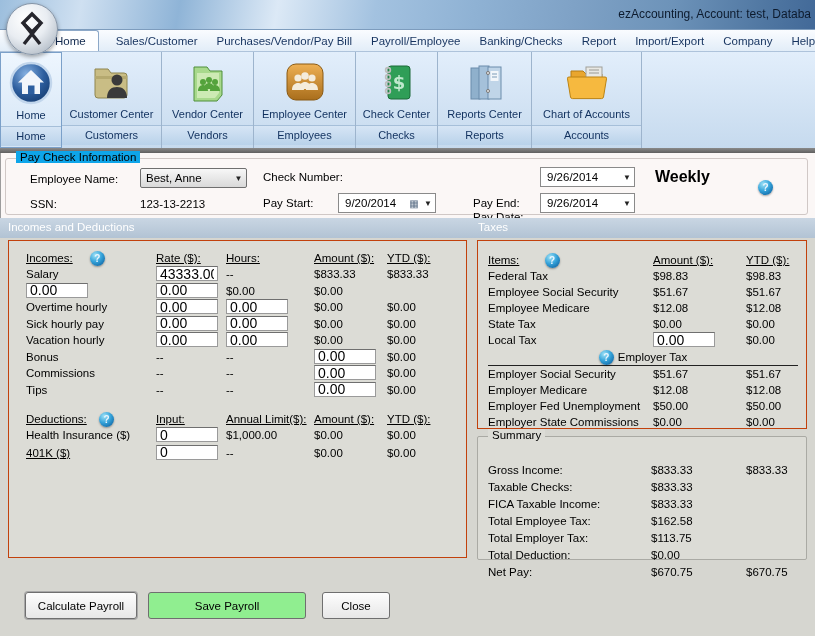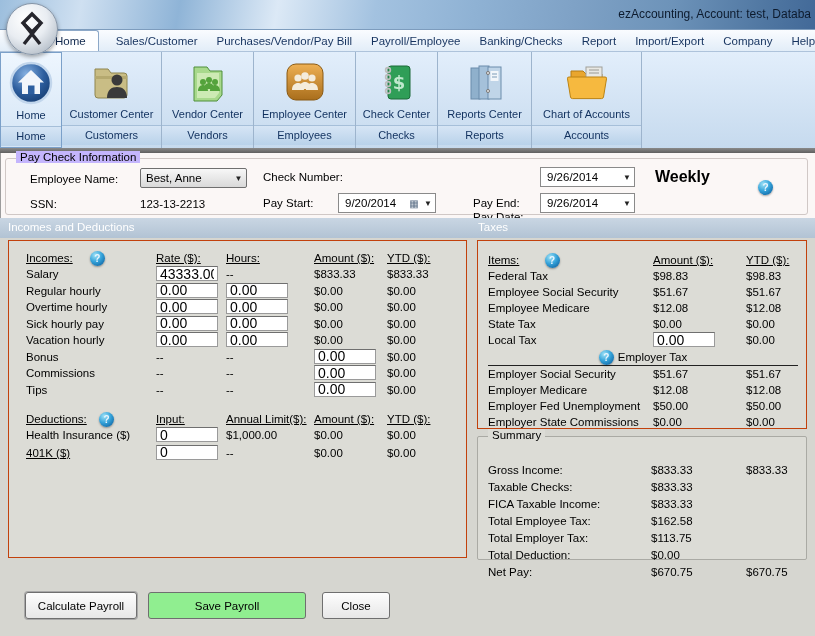--- a/index.html
+++ b/index.html
@@ -36,21 +36,21 @@
   .tool-label { height:17px; text-align:center; font-size:11px; color:#10305e; white-space:nowrap; }
   .tool-sublabel { height:20px; text-align:center; font-size:11px; color:#10305e;
     background:linear-gradient(#d6e5f5,#b9d2ea); border-top:1px solid #a6bfd9; padding-top:3px; white-space:nowrap; }
   .toolbar-edge { position:absolute; left:0; top:148px; width:815px; height:5px;
     background:linear-gradient(#8a8a8a,#5f5f5f); }
 
   
   .paycheck-bg { position:absolute; left:0; top:153px; width:815px; height:65px; background:#fbf7f6; border-left:1px solid #9c9c9c; }
   .groupbox { position:absolute; left:5px; top:158px; width:803px; height:57px;
     border:1px solid #d0c8c6; border-radius:3px; }
-  .gb-legend { position:absolute; left:10px; top:-8px; background:#c4b5fd; padding:0 4px; font-size:11.5px; color:#000; }
+  .gb-legend { position:absolute; left:10px; top:-8px; background:#0ea5e9; padding:0 4px; font-size:11.5px; color:#000; }
   .fld-label { position:absolute; font-size:11.5px; color:#000; white-space:nowrap; }
   .combo { position:absolute; height:20px; background:linear-gradient(#f7f7f7,#d9d9d9);
     border:1px solid #6f6f6f; border-radius:2px; font-size:11.5px; display:flex; align-items:center;
     padding-left:5px; }
   .combo .arrow { margin-left:auto; width:15px; text-align:center; font-size:8px; color:#222; }
   .datebox { position:absolute; height:20px; background:#fff; border:1px solid #8a8a8a;
     font-size:11.5px; display:flex; align-items:center; padding-left:6px; }
   .datebox .arrow { margin-left:auto; width:14px; text-align:center; font-size:8px; color:#222; }
   .datebox .cal { width:14px; text-align:center; font-size:10px; color:#5a6e86; }
   .freq { position:absolute; font-size:16px; font-weight:bold; color:#000; }
@@ -290,21 +290,20 @@
     </div>
 
     <div class="grid-inc">
       <div>Salary</div>
       <div class="cell-in"><input value="43333.00" style=""></div>
       <div>--</div>
       <div>$833.33</div>
       <div>$833.33</div>
     </div>
     <div class="grid-inc">
-      <div>Regular hourly</div>
       <div class="cell-in"><input value="0.00" style=""></div>
       <div class="cell-in"><input value="0.00" style=""></div>
       <div>$0.00</div>
       <div>$0.00</div>
     </div>
     <div class="grid-inc">
       <div>Overtime hourly</div>
       <div class="cell-in"><input value="0.00" style=""></div>
       <div class="cell-in"><input value="0.00" style=""></div>
       <div>$0.00</div>

